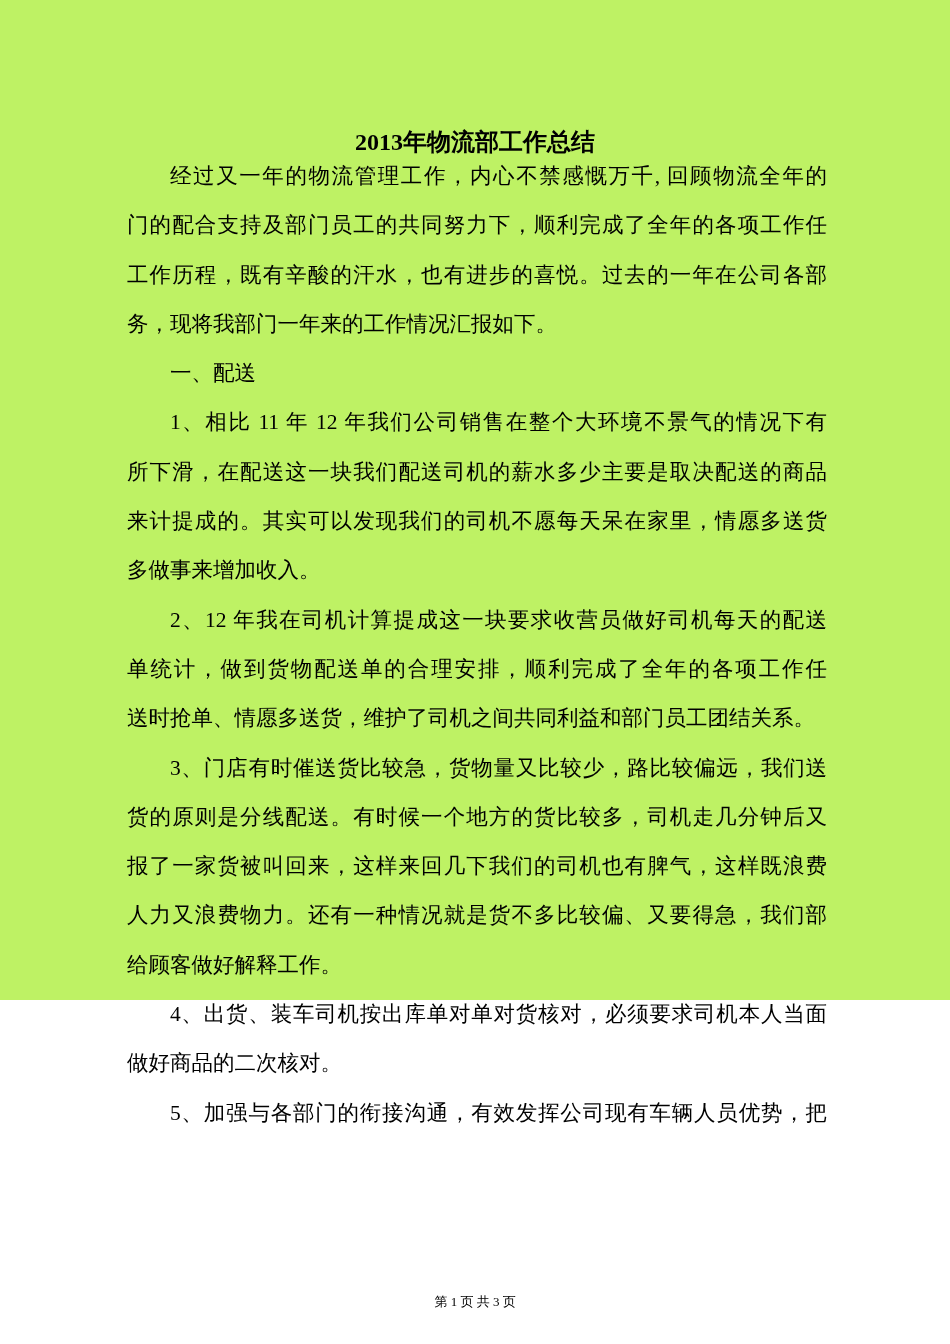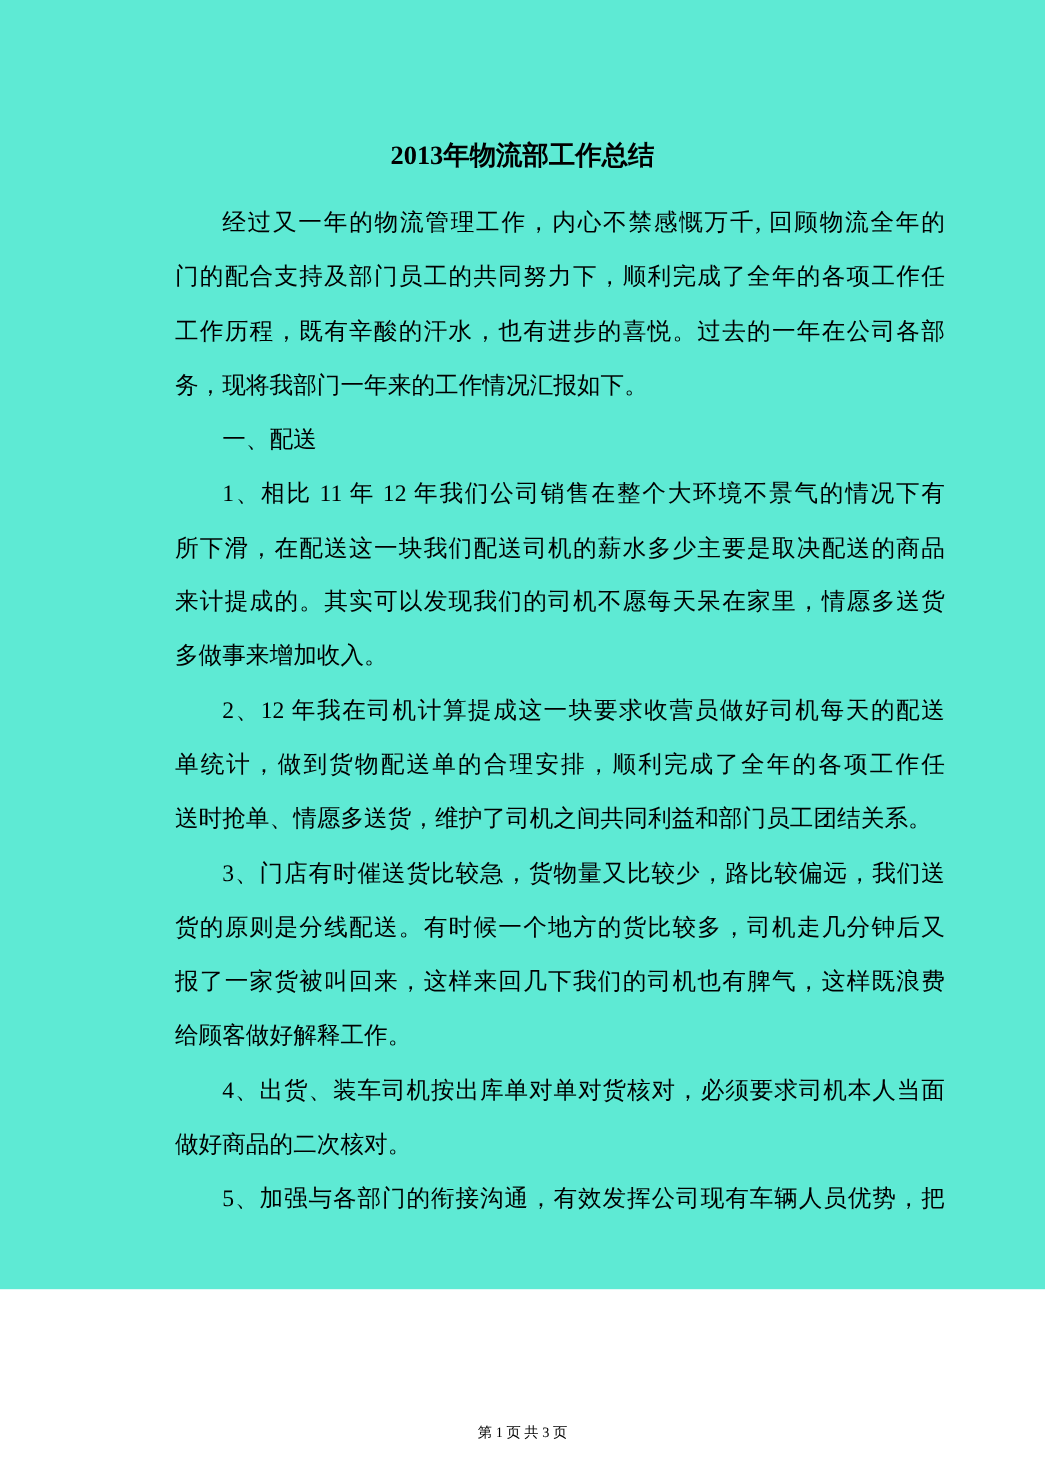--- a/index.html
+++ b/index.html
@@ -13,40 +13,39 @@
       position: relative;
       overflow: hidden;
       font-family: "Liberation Serif", "DejaVu Serif", serif;
       color: #000000;
     }
     .page {
       position: absolute;
       left: 0;
       top: 0;
       width: 950px;
-      height: 1172px;
-      background: #5eead4;
+      height: 1000px;
+      background: #bef264;
     }
     .title {
       position: absolute;
       left: 0;
       width: 950px;
       top: 124px;
       text-align: center;
       font-size: 24px;
       font-weight: bold;
       line-height: 36px;
       letter-spacing: 0px;
     }
     .body-text {
       position: absolute;
       left: 127px;
-      top: 178px;
+      top: 152px;
       width: 700px;
-      margin-left: 32px;
     }
     .line {
       display: block;
       height: 49.3px;
       line-height: 49.3px;
       font-size: 21.5px;
       white-space: nowrap;
       text-align: justify;
       text-align-last: justify;
     }
@@ -95,20 +94,21 @@
     <div>
       <span class="line indent">2、12 年我在司机计算提成这一块要求收营员做好司机每天的配送</span>
       <span class="line">单统计，做到货物配送单的合理安排，顺利完成了全年的各项工作任</span>
       <span class="line last">送时抢单、情愿多送货，维护了司机之间共同利益和部门员工团结关系。</span>
     </div>
 
     <div>
       <span class="line indent">3、门店有时催送货比较急，货物量又比较少，路比较偏远，我们送</span>
       <span class="line">货的原则是分线配送。有时候一个地方的货比较多，司机走几分钟后又</span>
       <span class="line">报了一家货被叫回来，这样来回几下我们的司机也有脾气，这样既浪费</span>
+      <span class="line">人力又浪费物力。还有一种情况就是货不多比较偏、又要得急，我们部</span>
       <span class="line last">给顾客做好解释工作。</span>
     </div>
 
     <div>
       <span class="line indent">4、出货、装车司机按出库单对单对货核对，必须要求司机本人当面</span>
       <span class="line last">做好商品的二次核对。</span>
     </div>
 
     <div>
       <span class="line indent">5、加强与各部门的衔接沟通，有效发挥公司现有车辆人员优势，把</span>

